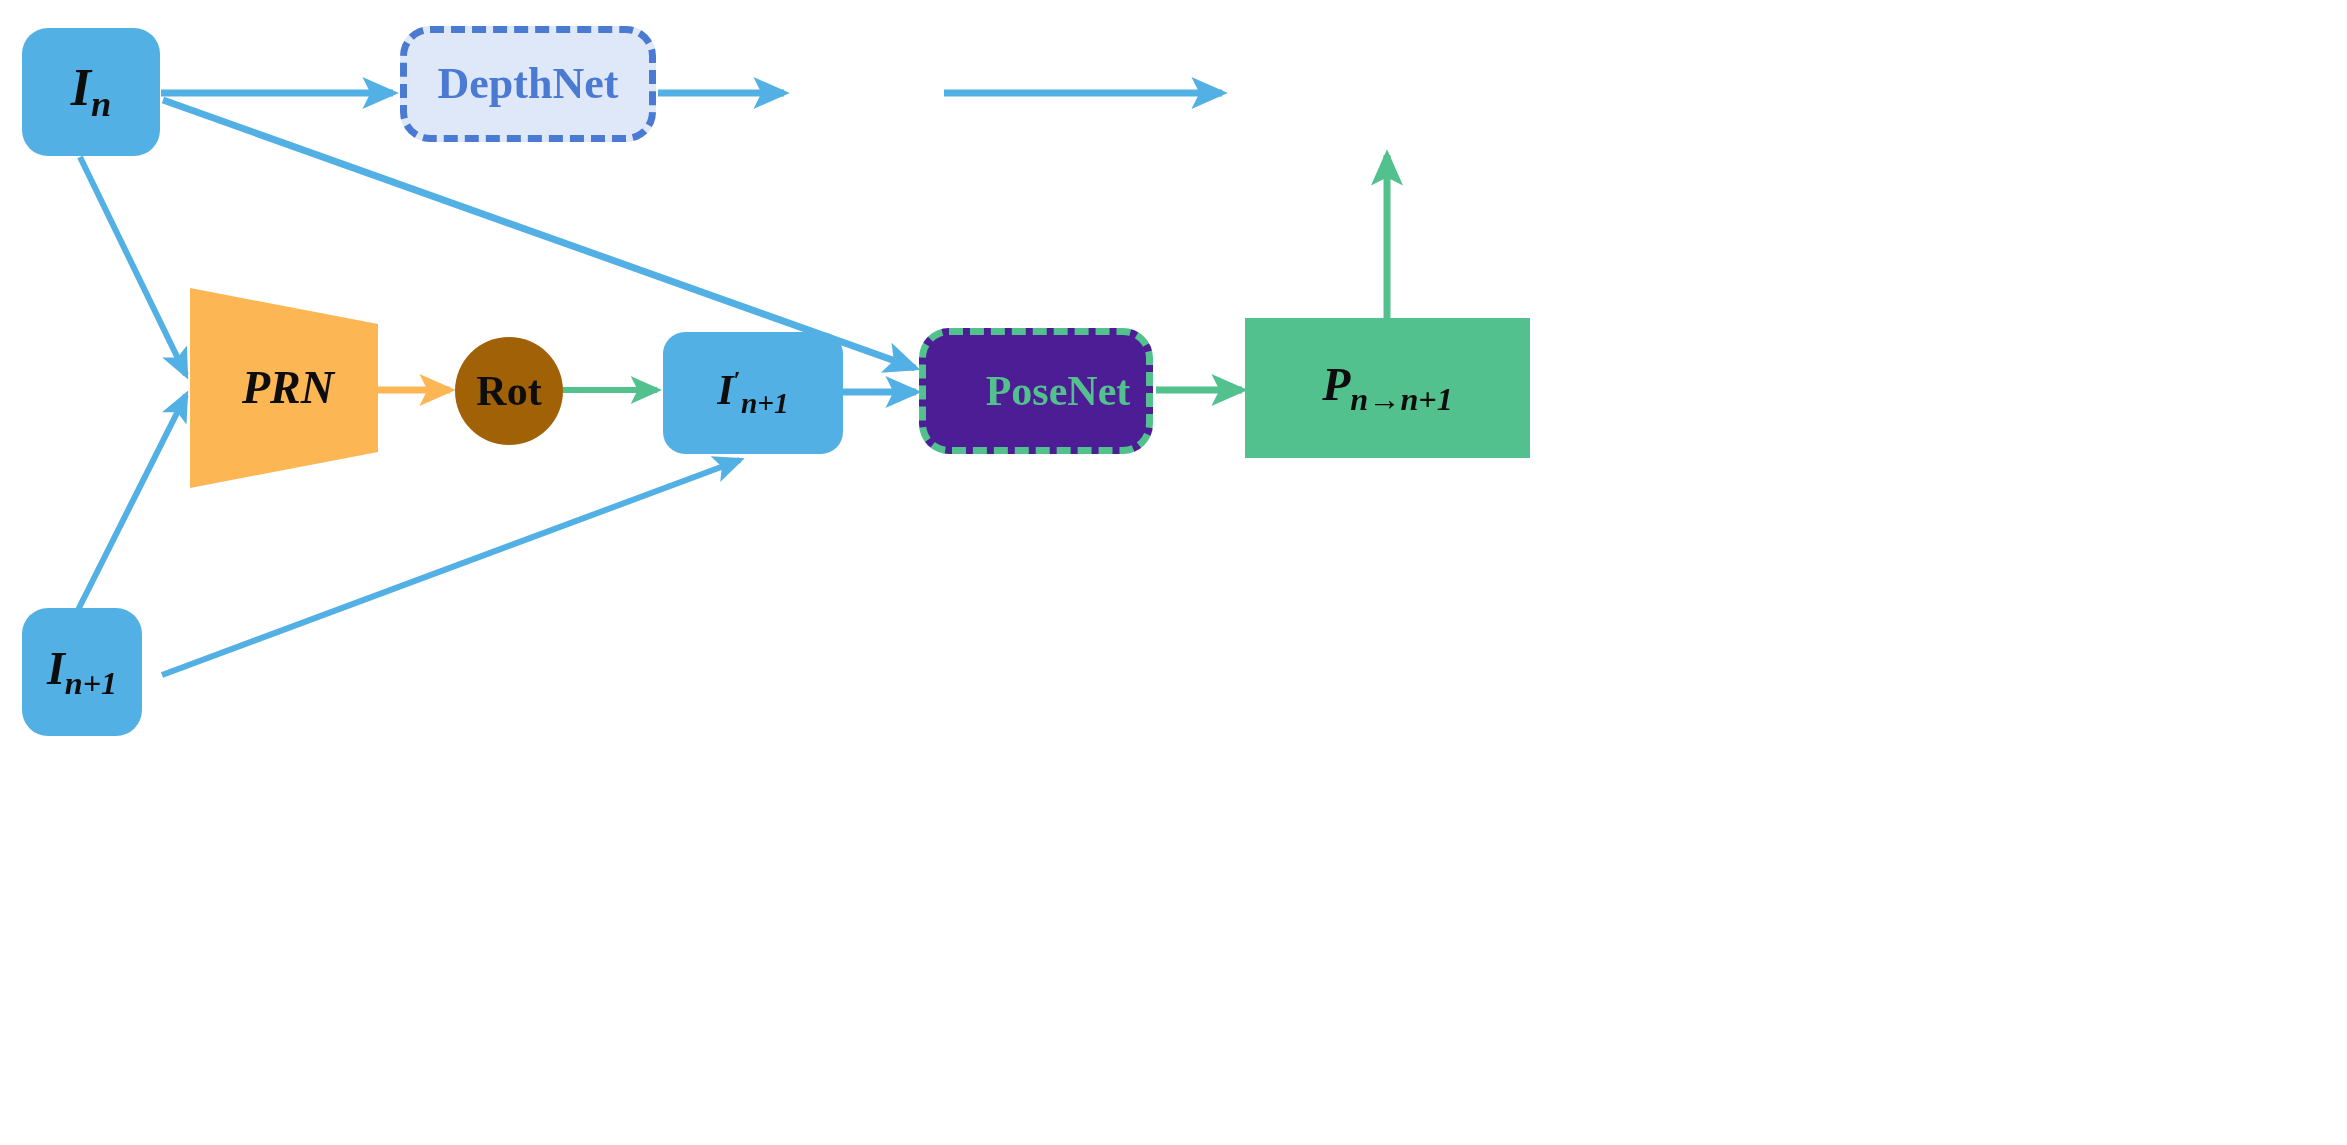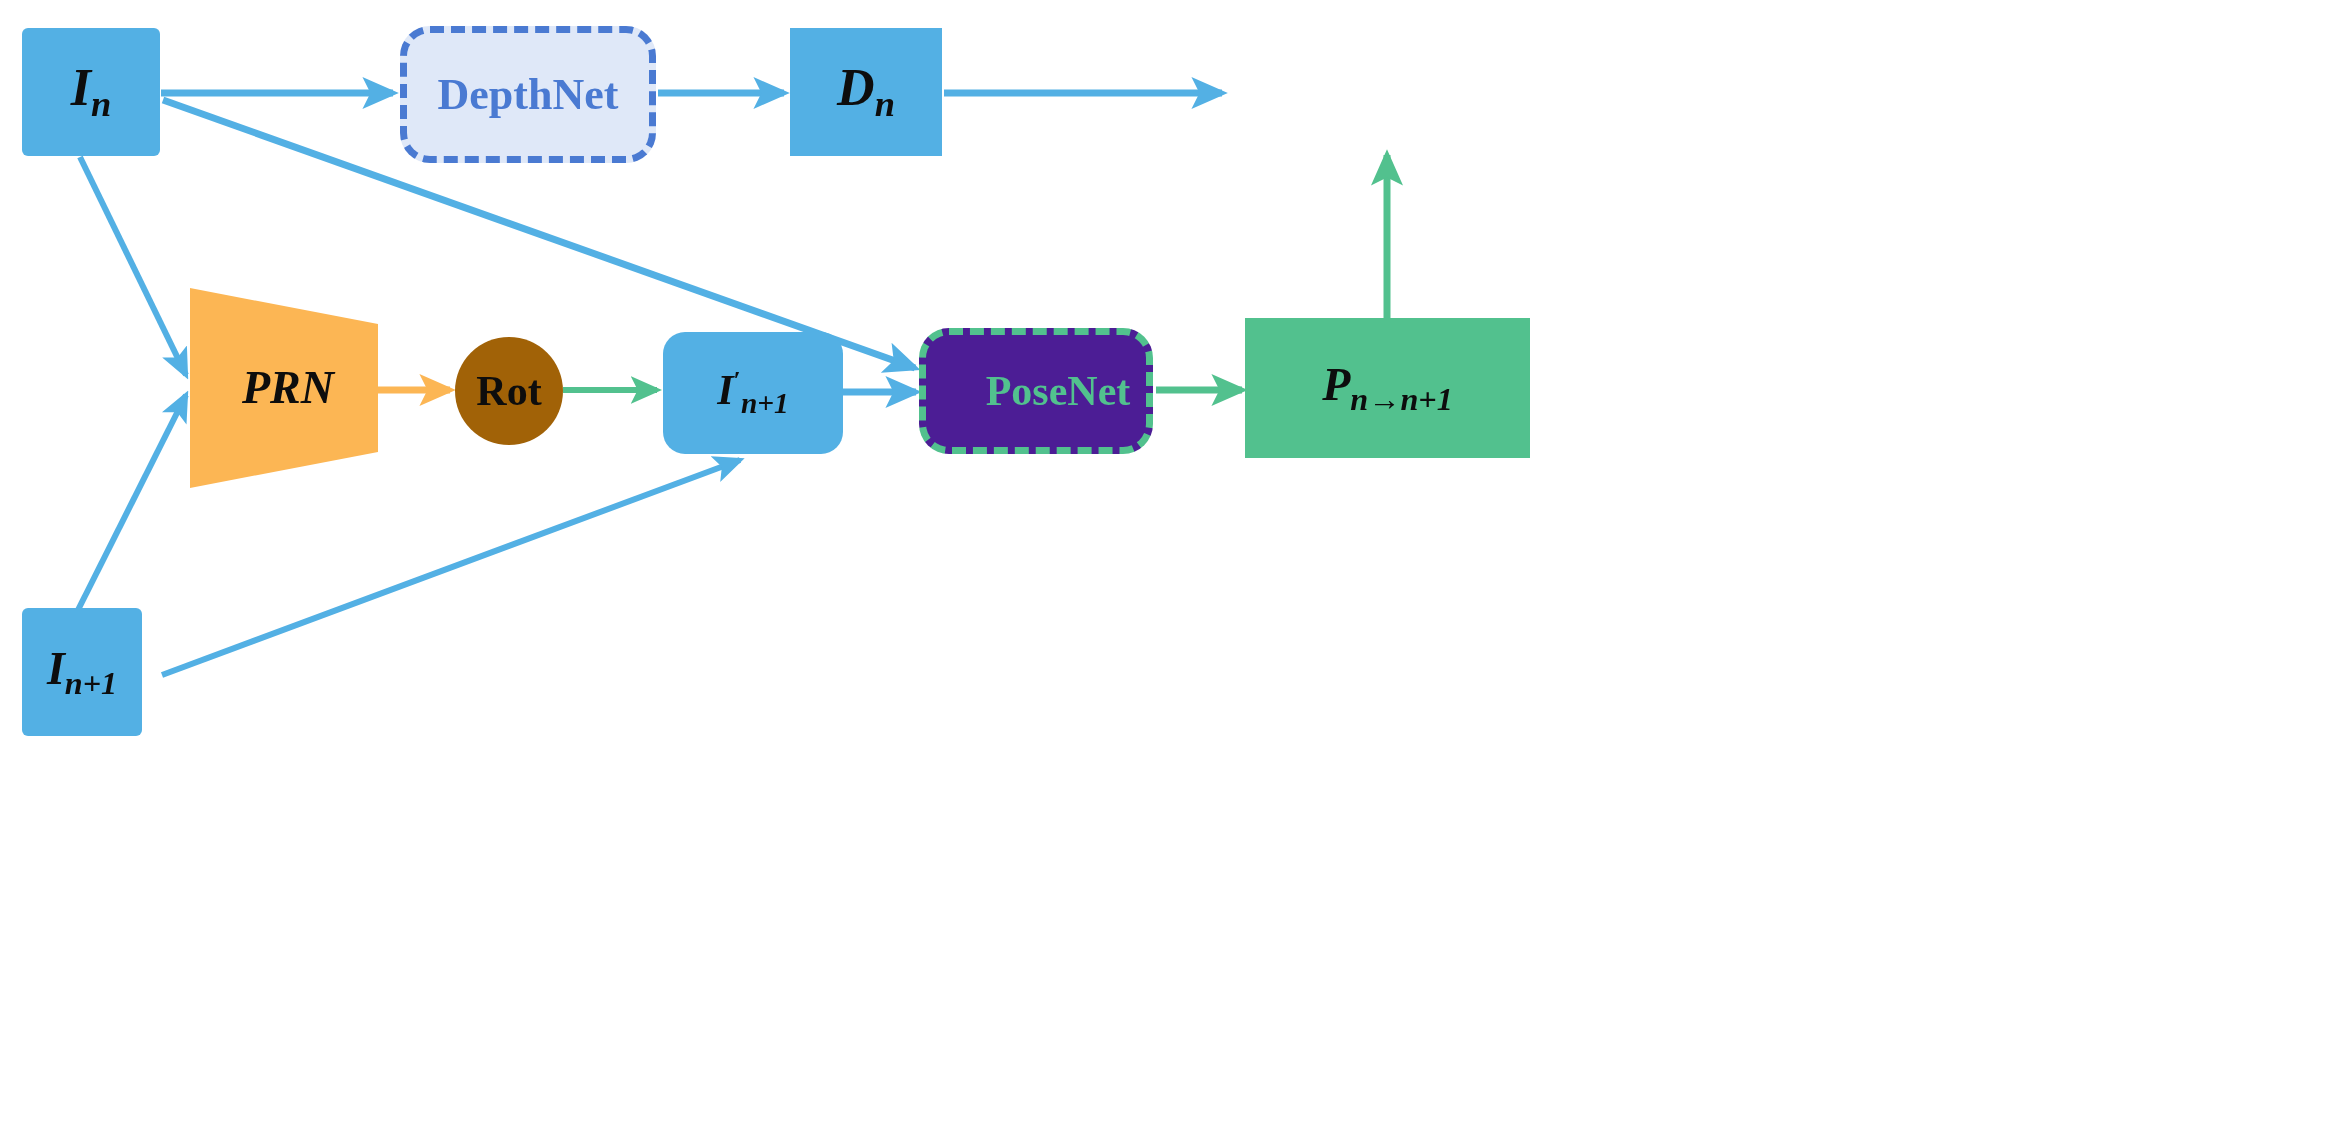--- a/index.html
+++ b/index.html
@@ -31,21 +31,21 @@
     display: flex;
     align-items: center;
     justify-content: center;
     box-sizing: border-box;
     text-align: center;
     line-height: 1;
   }
   
   .blue-box {
     background: #53b0e4;
-    border-radius: 6px;
+    border-radius: 26px;
     color: #0d0d0d;
     font-weight: bold;
     font-style: italic;
   }
   .blue-rect {
     background: #53b0e4;
     border-radius: 0;
     color: #0d0d0d;
     font-weight: bold;
     font-style: italic;
@@ -147,27 +147,24 @@
 
     <line x1="1156" y1="390" x2="1242" y2="390" stroke="#52c18e" stroke-width="7" marker-end="url(#arrow-green)"></line>
 
     <line x1="1387" y1="318" x2="1387" y2="155" stroke="#52c18e" stroke-width="7" marker-end="url(#arrow-green)"></line>
   </svg>
 
   <div class="node blue-box" style="left:22px; top:28px; width:138px; height:128px; font-size:52px;">
     <span class="mathlabel"><span>I</span><span class="sub">n</span></span>
   </div>
 
-  <div class="node depthnet-box" style="left:400px; top:26px; width:256px; height:137px; font-size:44px;">
+  <div class="node depthnet-box" style="left:400px; top:26px; width:256px; height:116px; font-size:44px;">
     <span>DepthNet</span>
   </div>
 
-  <div class="node blue-rect" style="left:790px; top:28px; width:152px; height:128px; font-size:52px;">
-    <span class="mathlabel"><span>D</span><span class="sub">n</span></span>
-  </div>
 
 
   <div class="node prn-shape" style="left:190px; top:288px; width:188px; height:200px; font-size:46px;">
     <span style="transform:translateX(4px);">PRN</span>
   </div>
 
   <div class="node green-circle" style="left:455px; top:337px; width:108px; height:108px; font-size:42px;">
     <span>Rot</span>
   </div>
 

